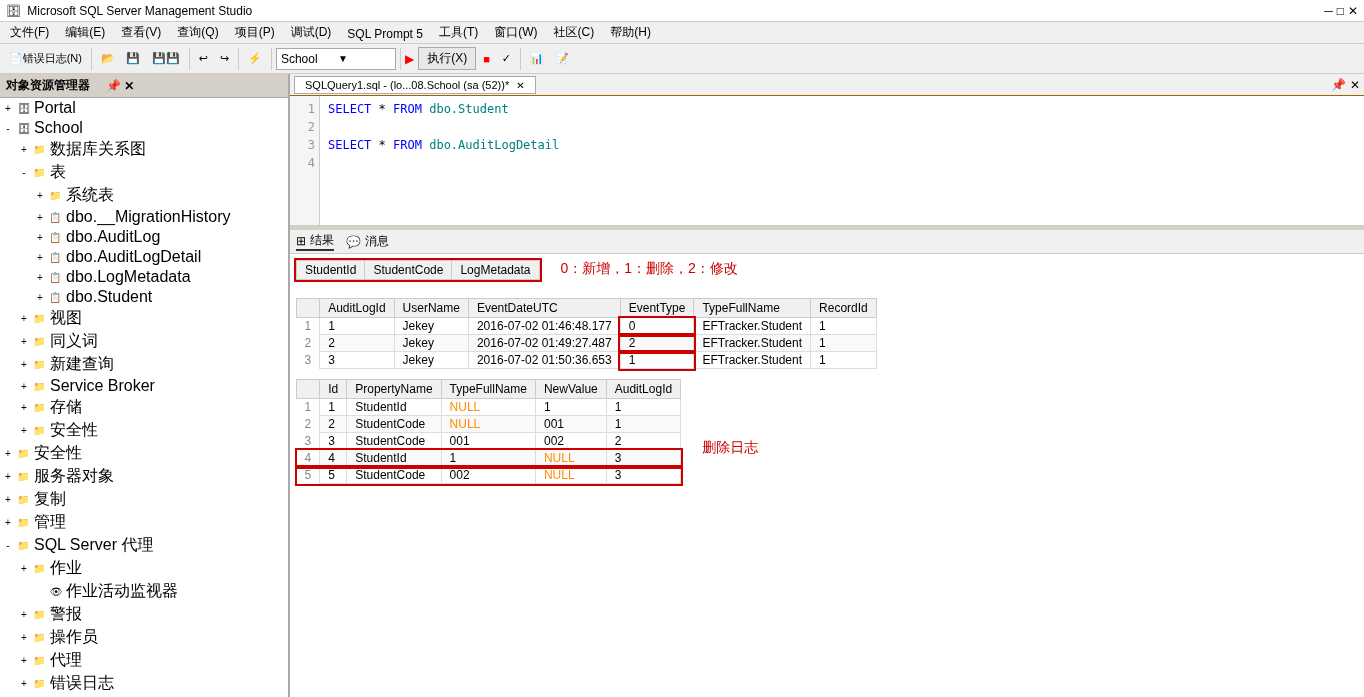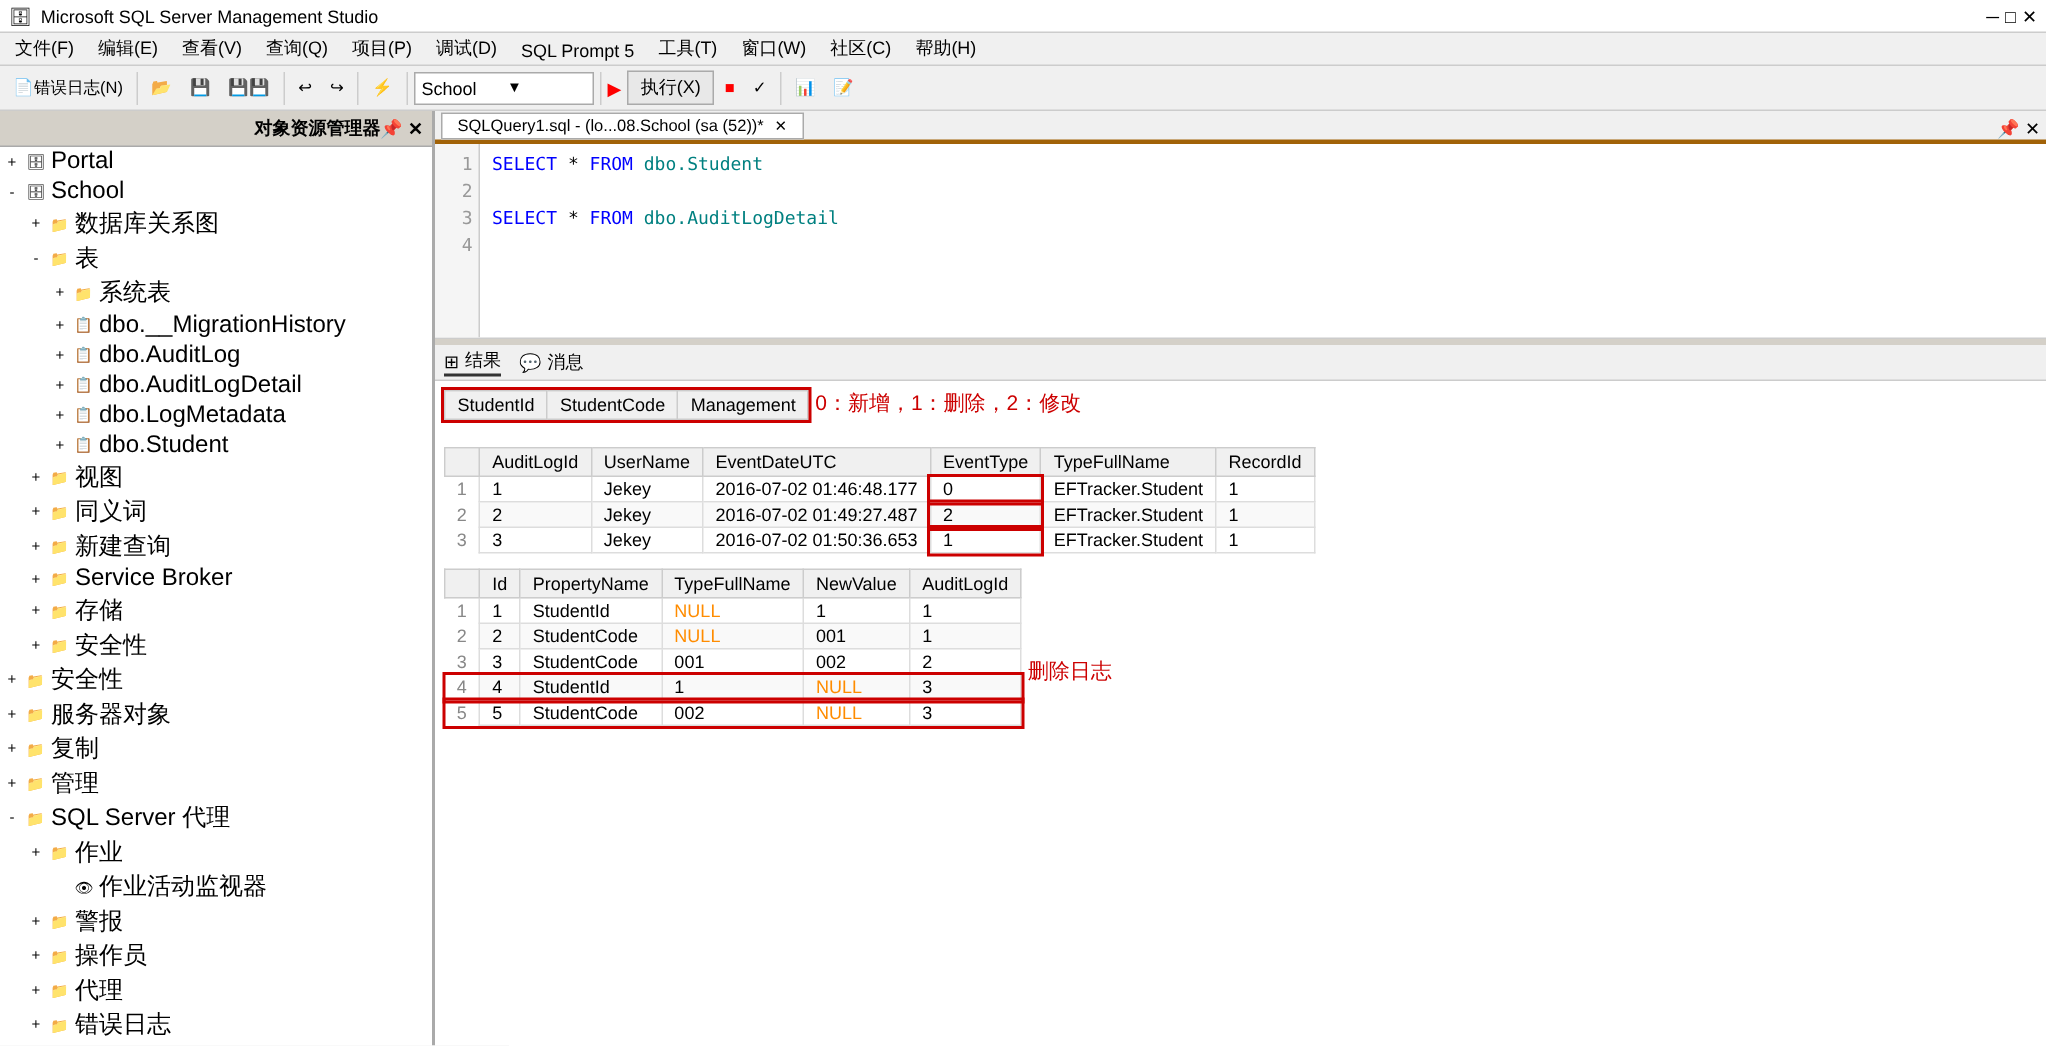--- a/index.html
+++ b/index.html
@@ -19,53 +19,53 @@
     .toolbar-dropdown { display: flex; align-items: center; border: 1px solid #aaa; background: #fff; padding: 1px 4px; height: 22px; min-width: 120px; cursor: pointer; font-size: 12px; }
     .toolbar-dropdown span { flex: 1; }
     .toolbar-dropdown .arrow { margin-left: 4px; font-size: 10px; }
     .execute-btn { background: #e8e8e8; border: 1px solid #aaa; padding: 2px 8px; cursor: pointer; font-size: 12px; display: flex; align-items: center; gap: 2px; }
 
     
     .main-layout { display: flex; height: calc(100vh - 74px); }
 
     
     .object-explorer { width: 290px; background: #fff; border-right: 2px solid #aaa; display: flex; flex-direction: column; overflow: hidden; flex-shrink: 0; }
-    .oe-header { background: #d4d0c8; border-bottom: 1px solid #aaa; padding: 3px 6px; font-size: 12px; font-weight: bold; display: flex; align-items: center; justify-content: flex-end; }
+    .oe-header { background: #d4d0c8; border-bottom: 1px solid #aaa; padding: 3px 6px; font-size: 12px; font-weight: bold; display: flex; align-items: center; justify-content: flex-start; gap: 16px; }
     .oe-toolbar { display: flex; align-items: center; background: #f0f0f0; border-bottom: 1px solid #ccc; padding: 2px 4px; gap: 2px; }
     .oe-tree { flex: 1; overflow-y: auto; overflow-x: hidden; background: #fff; }
     .tree-item { display: flex; align-items: center; padding: 1px 0; cursor: pointer; white-space: nowrap; }
     .tree-indent { display: inline-block; width: 16px; flex-shrink: 0; }
     .tree-expand { width: 16px; text-align: center; font-size: 10px; cursor: pointer; flex-shrink: 0; user-select: none; }
     .tree-icon { width: 16px; height: 16px; flex-shrink: 0; margin-right: 2px; display: flex; align-items: center; justify-content: center; font-size: 10px; }
     .tree-label { font-size: 16px; }
 
     
     .query-area { flex: 1; display: flex; flex-direction: column; overflow: hidden; }
-    .query-tab { background: #f0f0f0; border-bottom: 3px solid #a16207; display: flex; align-items: flex-end; padding: 0 4px; height: 22px; }
+    .query-tab { background: #f0f0f0; border-bottom: 1px solid #a16207; display: flex; align-items: center; padding: 0 4px; height: 22px; }
     .query-tab-item { padding: 2px 10px; border: 1px solid #aaa; background: #fff; font-size: 11px; cursor: pointer; margin-right: 2px; }
     .query-tab-close { margin-left: 4px; cursor: pointer; font-size: 10px; }
     .query-editor { background: #fff; border-bottom: 1px solid #ccc; flex-shrink: 0; height: 130px; overflow: hidden; position: relative; display: flex; }
     .line-numbers { background: #f5f5f5; border-right: 1px solid #ccc; padding: 4px 4px; color: #999; font-size: 12px; font-family: Consolas, monospace; line-height: 18px; min-width: 30px; text-align: right; }
     .editor-content { padding: 4px 8px; font-size: 12px; font-family: Consolas, monospace; line-height: 18px; flex: 1; }
     .kw { color: #0000ff; }
     .tbl { color: #008080; }
     .results-area { flex: 1; overflow: auto; background: #fff; }
     .results-header { display: flex; align-items: center; background: #f0f0f0; border-bottom: 1px solid #ccc; padding: 2px 6px; gap: 12px; height: 24px; }
     .results-tab { font-size: 12px; cursor: pointer; display: flex; align-items: center; gap: 4px; }
     .results-tab.active { color: #000; border-bottom: 2px solid #333; }
     .results-content { padding: 6px; }
 
     
     .result-table-wrapper { margin-bottom: 8px; position: relative; }
     .result-table { border-collapse: collapse; font-size: 12px; font-family: Arial, sans-serif; }
     .result-table th { background: #f0f0f0; border: 1px solid #ccc; padding: 2px 8px; text-align: left; font-weight: normal; white-space: nowrap; }
     .result-table td { border: 1px solid #ddd; padding: 1px 8px; white-space: nowrap; }
     .result-table tr:nth-child(even) td { background: #f9f9f9; }
     .highlight-null { color: #ff8c00; }
-    .annotation-red { color: #cc0000; font-size: 14px; margin-left: 4px; }
+    .annotation-red { color: #cc0000; font-size: 14px; margin-left: 21px; }
 
     
     .red-border { outline: 2px solid #cc0000; }
 
     
     .rn { color: #888; text-align: right; padding-right: 4px; border: none !important; background: #fff !important; }
 
     
     ::-webkit-scrollbar { width: 14px; height: 14px; }
     ::-webkit-scrollbar-track { background: #f0f0f0; }
@@ -352,21 +352,21 @@
       </div>
       <div class="results-content">
 
         <div style="display:flex; align-items:flex-start; margin-bottom:10px;">
           <div class="result-table-wrapper">
             <table class="result-table red-border">
               <thead>
                 <tr>
                   <th>StudentId</th>
                   <th>StudentCode</th>
-                  <th>Management</th>
+                  <th>LogMetadata</th>
                 </tr>
               </thead>
               <tbody></tbody>
             </table>
           </div>
           <span class="annotation-red">0：新增，1：删除，2：修改</span>
         </div>
 
         <div style="margin-bottom:10px;">
           <table class="result-table" id="table2">

